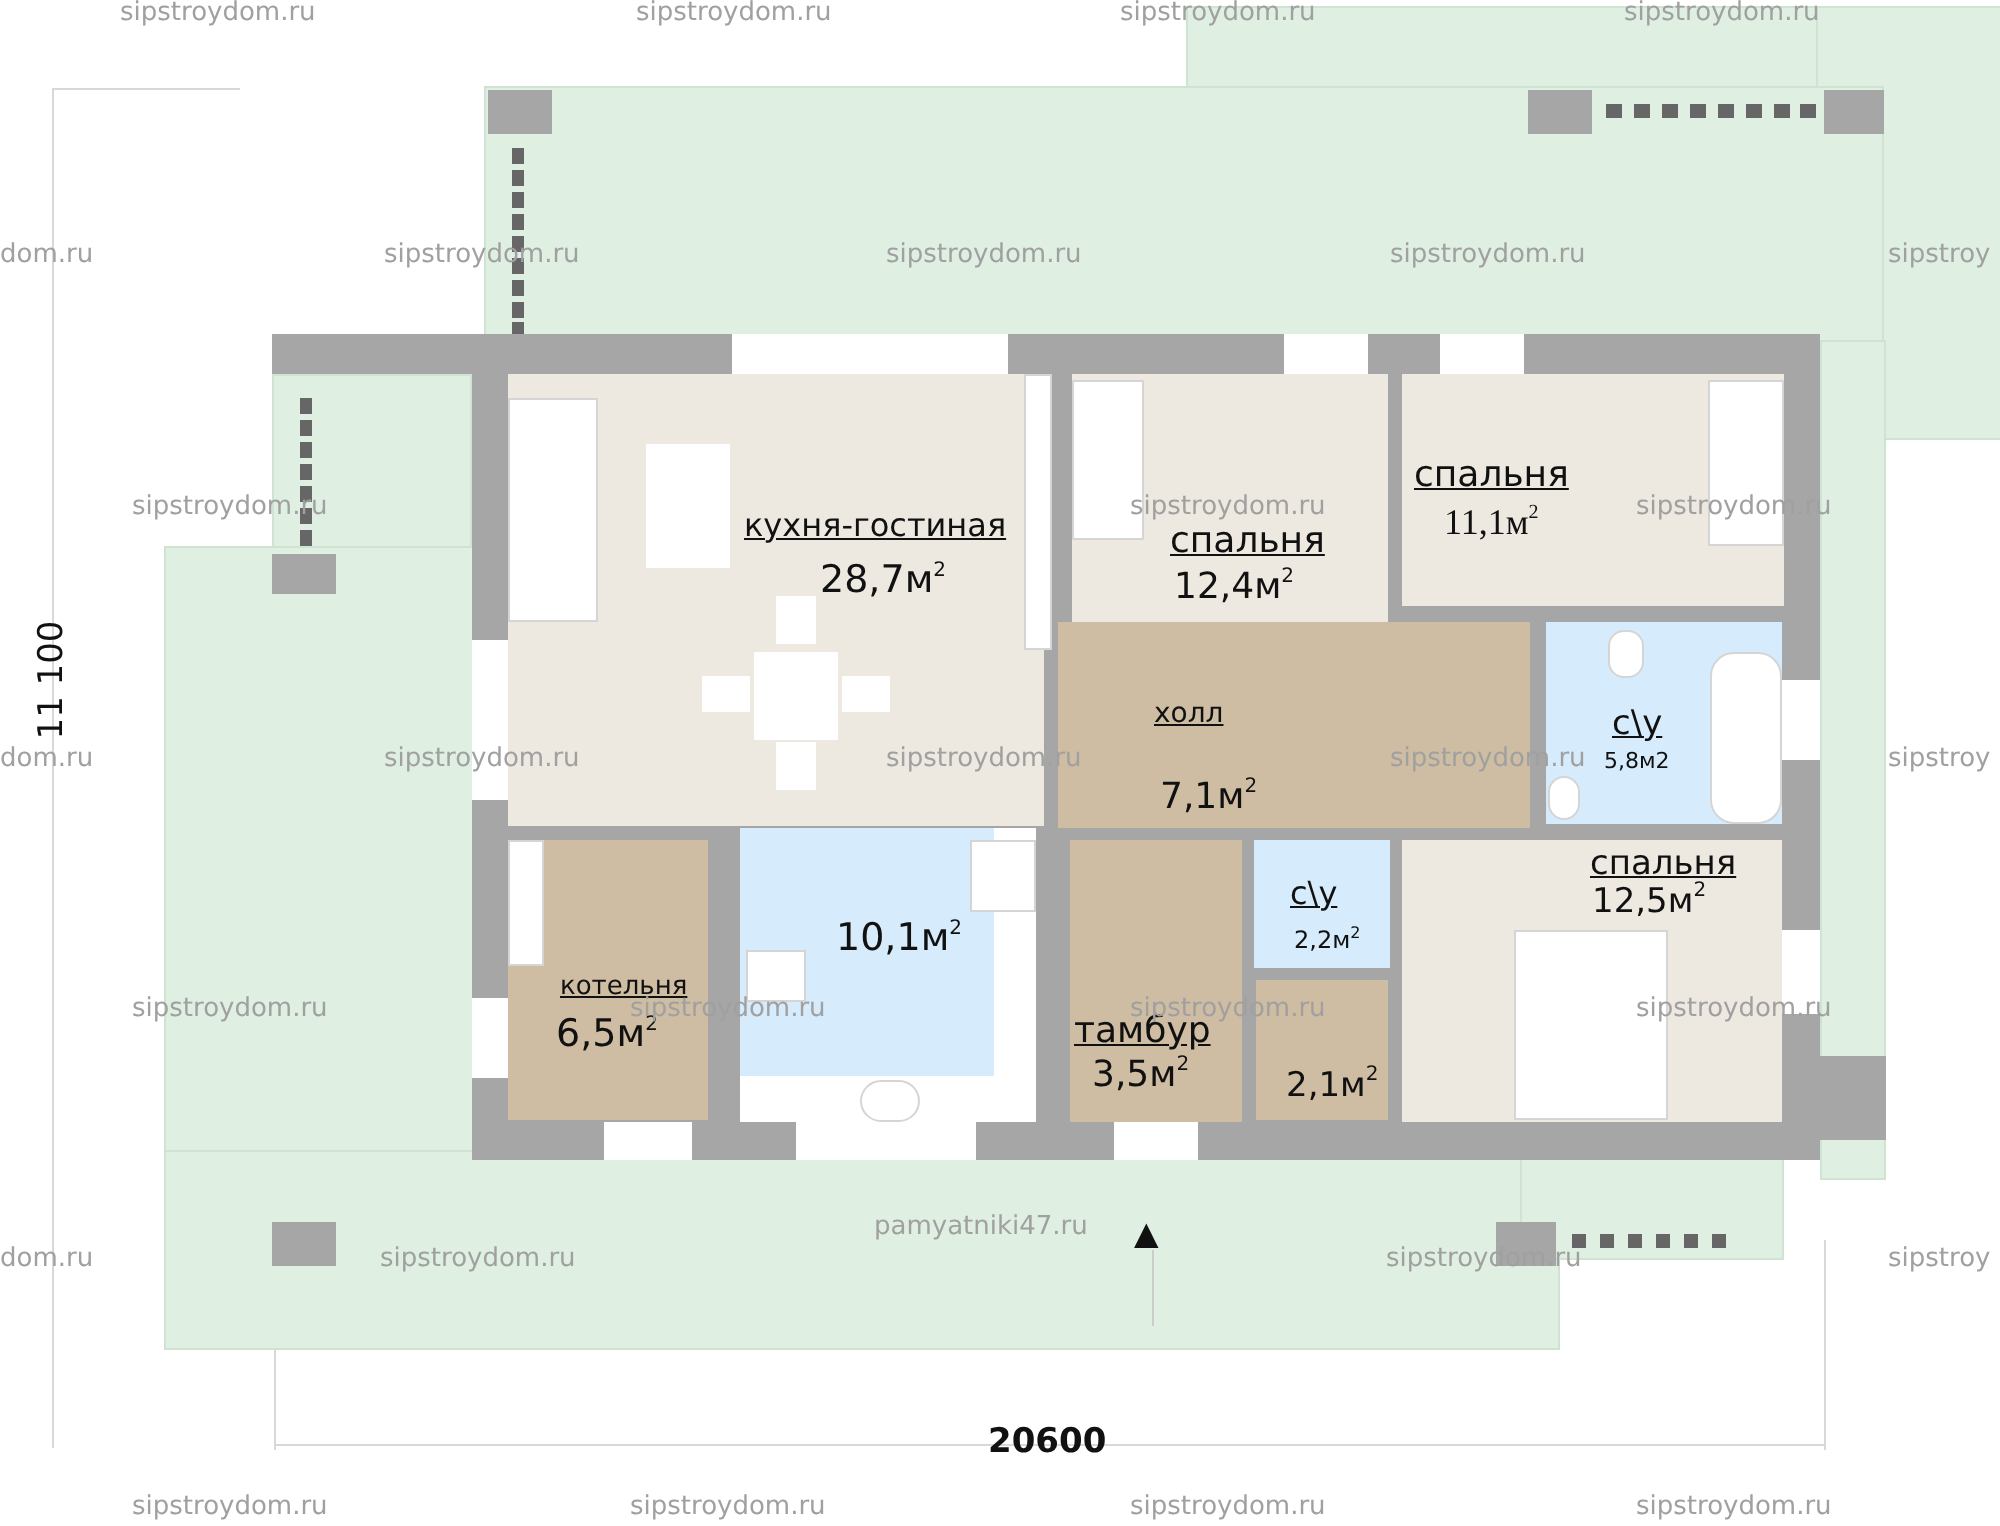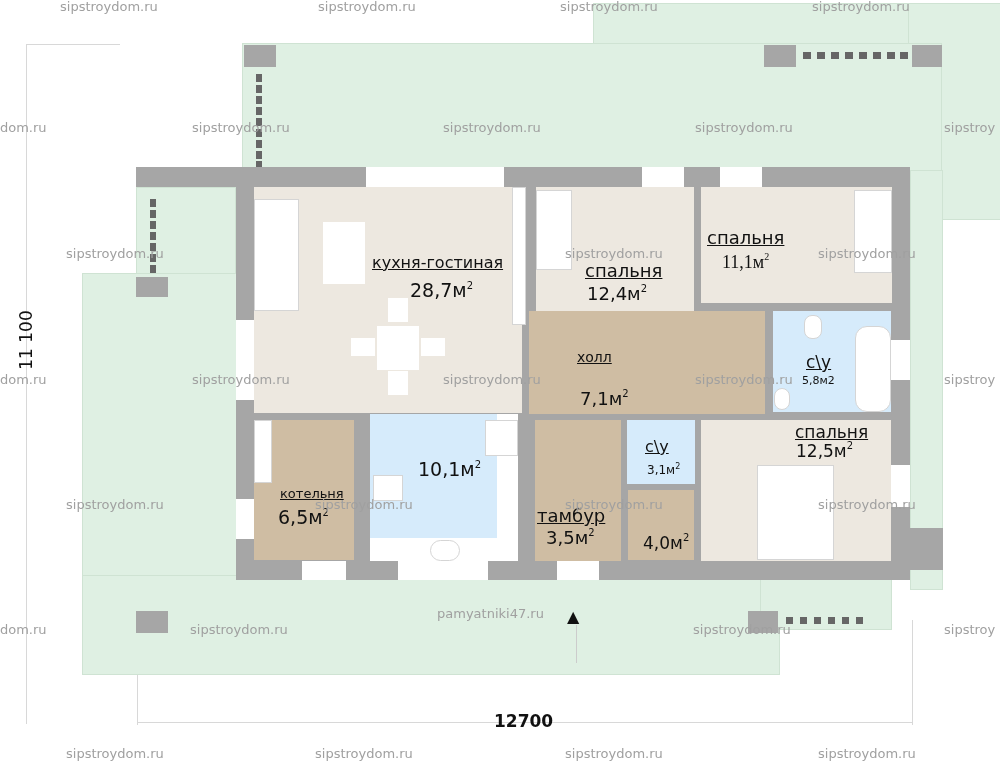--- a/index.html
+++ b/index.html
@@ -25,21 +25,21 @@
 </head>
 <body>
 
 <div class="dim" style="left:26px;top:44px;width:1px;height:680px;"></div>
 <div class="dim" style="left:26px;top:44px;width:94px;height:1px;"></div>
 <div class="dim" style="left:137px;top:722px;width:776px;height:1px;"></div>
 <div class="dim" style="left:137px;top:620px;width:1px;height:105px;"></div>
 <div class="dim" style="left:912px;top:620px;width:1px;height:105px;"></div>
 
 <div class="label" style="left:-14px;top:330px;font-size:17px;transform:rotate(-90deg);transform-origin:center;width:80px;text-align:center;">11 100</div>
-<div class="label" style="left:494px;top:711px;font-size:17px;font-weight:bold;">12700</div>
+<div class="label" style="left:494px;top:711px;font-size:17px;font-weight:bold;">20600</div>
 
 <div class="terrace" style="left:593px;top:3px;width:408px;height:160px;"></div>
 <div class="terrace" style="left:908px;top:3px;width:93px;height:217px;"></div>
 <div class="terrace" style="left:242px;top:43px;width:700px;height:130px;"></div>
 <div class="terrace" style="left:910px;top:170px;width:33px;height:420px;"></div>
 <div class="terrace" style="left:136px;top:187px;width:100px;height:90px;"></div>
 <div class="terrace" style="left:82px;top:273px;width:160px;height:330px;"></div>
 <div class="terrace" style="left:82px;top:575px;width:698px;height:100px;"></div>
 <div class="terrace" style="left:760px;top:575px;width:132px;height:55px;"></div>
 
@@ -173,25 +173,25 @@
   <span>10,1</span><span>м</span><sup>2</sup>
 </div>
 
 <div class="label rname" style="left:537px;top:505px;font-size:18px;">тамбур</div>
 <div class="label rarea" style="left:546px;top:527px;font-size:18px;">
   <span>3,5</span><span>м</span><sup>2</sup>
 </div>
 
 <div class="label rname" style="left:645px;top:437px;font-size:16px;">с\у</div>
 <div class="label" style="left:647px;top:462px;font-size:12px;">
-  <span>3,1</span><span>м</span><sup style="font-size:8px;">2</sup>
+  <span>2,2</span><span>м</span><sup style="font-size:8px;">2</sup>
 </div>
 
 <div class="label rarea" style="left:643px;top:532px;font-size:17px;">
-  <span>4,0</span><span>м</span><sup>2</sup>
+  <span>2,1</span><span>м</span><sup>2</sup>
 </div>
 
 <div class="label" style="left:567px;top:607px;font-size:16px;">▲</div>
 <div class="dim" style="left:576px;top:625px;width:1px;height:38px;background:#ccc;"></div>
 
 <div class="wm" style="left:60px;top:-1px;">sipstroydom.ru</div>
 <div class="wm" style="left:318px;top:-1px;">sipstroydom.ru</div>
 <div class="wm" style="left:560px;top:-1px;">sipstroydom.ru</div>
 <div class="wm" style="left:812px;top:-1px;">sipstroydom.ru</div>
 <div class="wm" style="left:0px;top:120px;">dom.ru</div>

